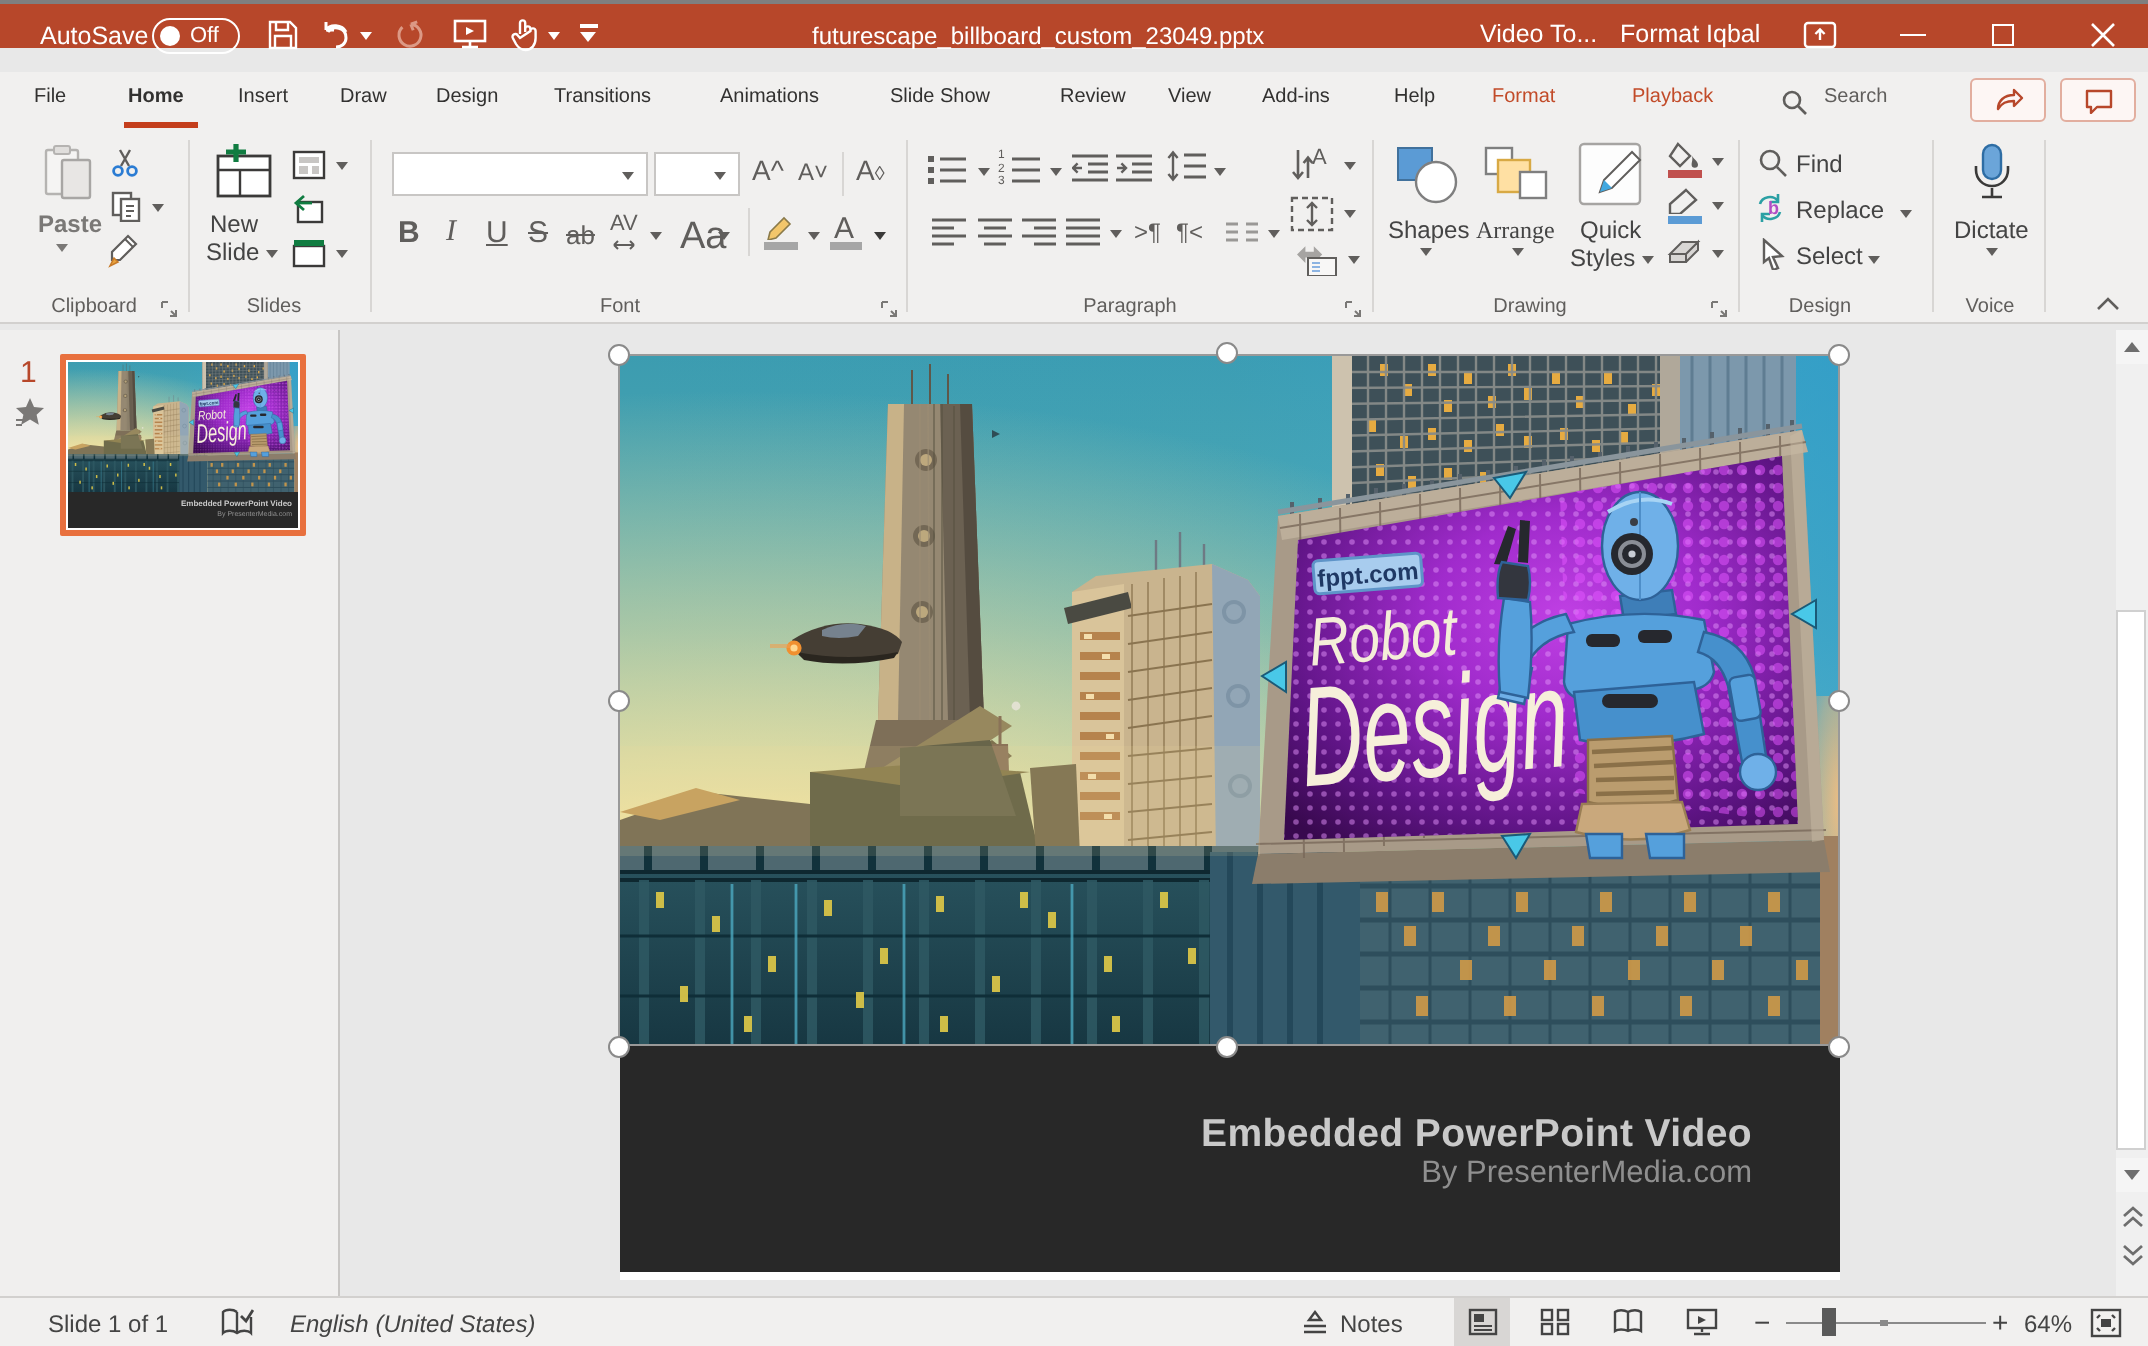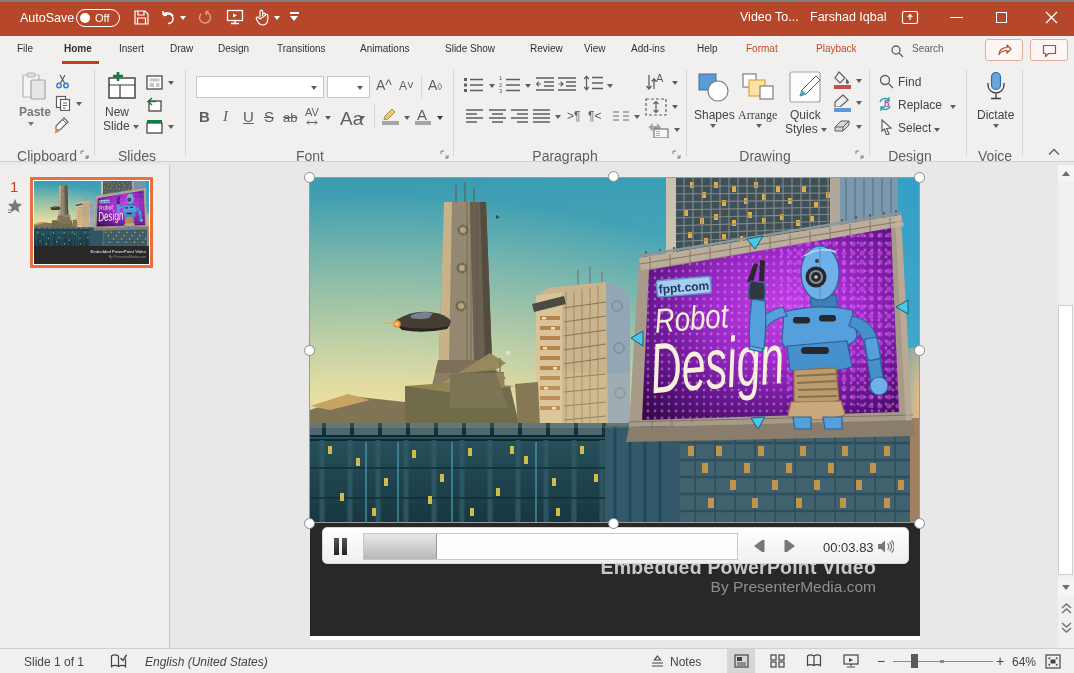--- a/index.html
+++ b/index.html
@@ -2,34 +2,34 @@
 <html><head>
 <meta charset="utf-8">
 <style>
   * { margin:0; padding:0; box-sizing:border-box; }
   html,body { width:1074px; height:673px; overflow:hidden; }
   body { font-family:"Liberation Sans", sans-serif; }
   #app { position:relative; width:1074px; height:673px; background:#E8E8E8; overflow:hidden; }
   .abs { position:absolute; }
 
   
-  #titlebar { position:absolute; left:0; top:0; width:1074px; height:36px; background:#B7472A; }
+  #titlebar { position:absolute; left:0; top:0; width:1074px; height:24px; background:#B7472A; }
   #titlebar .t { position:absolute; color:#fff; font-size:12.5px; white-space:nowrap; }
   #topline { position:absolute; left:0; top:0; width:1074px; height:2px; background:#7F7F7F; }
 
   
   #tabs { position:absolute; left:0; top:36px; width:1074px; height:28px; background:#F1F0EF; }
   .tab { position:absolute; top:7px; font-size:10px; color:#323130; white-space:nowrap; }
   .tab.sel { font-weight:bold; color:#323130; }
   .tab.ctx { color:#C24B29; }
 
   
   #ribbon { position:absolute; left:0; top:64px; width:1074px; height:98px; background:#F1F0EF; border-bottom:1px solid #D2D0CE; }
   .gsep { position:absolute; top:6px; width:1px; height:86px; background:#D8D6D4; }
-  .glabel { position:absolute; top:84px; font-size:14px; color:#605E5C; text-align:center; }
+  .glabel { position:absolute; top:84px; font-size:10px; color:#605E5C; text-align:center; }
   .dlg { position:absolute; width:10px; height:10px; }
   .combo { position:absolute; background:#fff; border:1px solid #C8C6C4; height:22px; }
   .combo:after { content:""; position:absolute; right:6px; top:9px; border-left:3.5px solid transparent; border-right:3.5px solid transparent; border-top:4px solid #605E5C; }
   .dd { display:inline-block; width:0; height:0; border-left:3.5px solid transparent; border-right:3.5px solid transparent; border-top:4px solid #605E5C; vertical-align:middle; }
   .btxt { position:absolute; font-size:12px; color:#444; white-space:nowrap; }
 
   
   #content { position:absolute; left:0; top:165px; width:1074px; height:483px; background:#E8E8E8; }
   #thumbs { position:absolute; left:0; top:0; width:170px; height:483px; background:#F0EFEE; border-right:1px solid #C8C6C4; }
   #vscroll { position:absolute; right:0; top:0; width:16px; height:483px; background:#F0F0F0; }
@@ -403,40 +403,20 @@
       </g>
     </svg>
 
     <div class="abs" style="left:310px; top:358px; width:610px; height:113px; background:#282828; overflow:hidden;">
       <div class="abs" style="left:286px; top:33px; width:280px; font-size:19.5px; font-weight:bold; color:#C9C9C9; text-align:right; letter-spacing:0.2px;">Embedded PowerPoint Video</div>
       <div class="abs" style="left:286px; top:55px; width:280px; font-size:15.5px; color:#8F8F8F; text-align:right;">By PresenterMedia.com</div>
     </div>
 
     <div class="abs" style="left:309px; top:12px; width:611px; height:346px; border:1px solid #999;"></div>
 
-    <div class="abs" style="left:322px; top:362px; width:587px; height:37px; background:linear-gradient(#FFFFFF,#EFEFED); border:1px solid #D8D8D8; border-radius:5px;">
-      <div class="abs" style="left:11px; top:10px; width:4.5px; height:17px; background:linear-gradient(#555,#222);"></div>
-      <div class="abs" style="left:19px; top:10px; width:4.5px; height:17px; background:linear-gradient(#555,#222);"></div>
-      <div class="abs" style="left:40px; top:5px; width:375px; height:27px; background:#FDFDFD; border:1px solid #C8C8C8;">
-        <div class="abs" style="left:0; top:0; width:73px; height:25px; background:linear-gradient(#E8E8E8,#B8B8B8); border-right:1px solid #999;"></div>
-      </div>
-      <svg class="abs" style="left:428px; top:11px;" width="14" height="14" viewBox="0 0 14 14">
-          <path d="M11 1 L3 7 l8 6 z" fill="#777"></path>
-          <rect x="11" y="1" width="2.5" height="12" fill="#777"></rect>
-        </svg>
-      <svg class="abs" style="left:461px; top:11px;" width="14" height="14" viewBox="0 0 14 14">
-          <path d="M3 1 l8 6 -8 6 z" fill="#777"></path>
-          <rect x="0.5" y="1" width="2.5" height="12" fill="#777"></rect>
-        </svg>
-      <div class="abs" style="left:500px; top:11.5px; font-size:13px; color:#333;">00:03.83</div>
-      <svg class="abs" style="left:554px; top:11px;" width="17" height="15" viewBox="0 0 17 15">
-          <path d="M1 5 h3 L8 1.5 v12 L4 10 H1 z" fill="#777"></path>
-          <path d="M10.5 4.5 a4 4 0 0 1 0 6 M12.5 3 a6 6 0 0 1 0 9 M14.5 1.5 a8 8 0 0 1 0 12" fill="none" stroke="#777" stroke-width="1.2"></path>
-        </svg>
-    </div>
 
     <div class="handle" style="left:304px; top:7px;"></div>
     <div class="handle" style="left:608px; top:6px;"></div>
     <div class="handle" style="left:914px; top:7px;"></div>
     <div class="handle" style="left:304px; top:180px;"></div>
     <div class="handle" style="left:914px; top:180px;"></div>
     <div class="handle" style="left:304px; top:353px;"></div>
     <div class="handle" style="left:608px; top:353px;"></div>
     <div class="handle" style="left:914px; top:353px;"></div>
   </div>
@@ -462,22 +442,23 @@
         <rect x="1.5" y="1.5" width="15" height="10" fill="none" stroke="#fff" stroke-width="1.3"></rect>
         <path d="M7 4.5 l4 2 -4 2 z" fill="#fff"></path>
         <path d="M9 11.5 v3 M5 14.5 h8" stroke="#fff" stroke-width="1.3"></path>
       </svg>
     <svg class="abs" style="left:253px; top:8px;" width="18" height="19" viewBox="0 0 18 19">
         <path d="M7 9 V3.5 a1.3 1.3 0 0 1 2.6 0 V8 m0-1.5 a1.3 1.3 0 0 1 2.6 0 V8 m0-.5 a1.3 1.3 0 0 1 2.6 0 V11 c0 3.5-2 6-5 6 -2.5 0-3.6-1-4.8-3 L3.5 11.2 a1.4 1.4 0 0 1 2.3-1.6 L7 11 z" fill="none" stroke="#fff" stroke-width="1.2"></path>
       </svg>
     <div class="abs" style="left:274px; top:16px; border-left:3.5px solid transparent; border-right:3.5px solid transparent; border-top:4px solid #fff;"></div>
     <div class="abs" style="left:290px; top:12px; width:9px; height:1.5px; background:#fff;"></div>
     <div class="abs" style="left:290px; top:16px; border-left:4.5px solid transparent; border-right:4.5px solid transparent; border-top:5px solid #fff;"></div>
+    <div class="t" style="left:406px; top:11px; font-size:12px;">futurescape_billboard_custom_23049.pptx</div>
     <div class="t" style="left:740px; top:10px;">Video To...</div>
-    <div class="t" style="left:810px; top:10px;">Farshad Iqbal</div>
+    <div class="t" style="left:810px; top:10px;">Format Iqbal</div>
     <svg class="abs" style="left:901px; top:9px;" width="18" height="17" viewBox="0 0 18 17">
         <rect x="1.5" y="2.5" width="15" height="12" rx="1.5" fill="none" stroke="#fff" stroke-width="1.2"></rect>
         <path d="M9 11 V6 M6.7 8 L9 5.7 11.3 8" fill="none" stroke="#fff" stroke-width="1.2"></path>
       </svg>
     <div class="abs" style="left:950px; top:17px; width:13px; height:1.4px; background:#fff;"></div>
     <div class="abs" style="left:996px; top:12px; width:11px; height:11px; border:1.3px solid #fff;"></div>
     <svg class="abs" style="left:1044px; top:10px;" width="15" height="15" viewBox="0 0 15 15">
         <path d="M2 2 L13 13 M13 2 L2 13" stroke="#fff" stroke-width="1.3"></path>
       </svg>
   </div>

